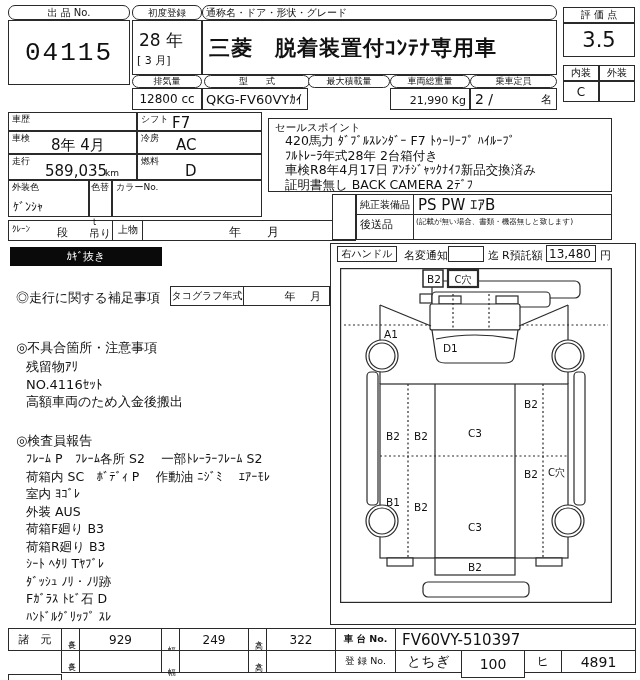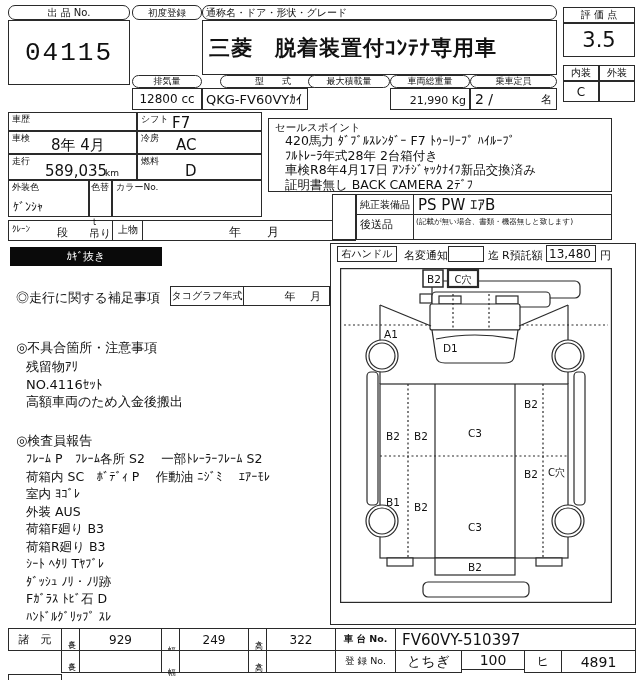--- a/index.html
+++ b/index.html
@@ -26,27 +26,31 @@
 </style>
 </head>
 <body>
 
 <div class="sheet">
 
   <div class="abs box lbl ctr" style="left:8px;top:5px;width:122px;height:15px;font-size:10px;">出 品 No.</div>
   <div class="abs box ctr big" style="left:8px;top:20px;width:122px;height:65px;font-family:Liberation Mono, monospace;">04115</div>
 
   <div class="abs box lbl ctr" style="left:132px;top:5px;width:70px;height:15px;font-size:9.5px;">初度登録</div>
+  <div class="abs box" style="left:132px;top:20px;width:70px;height:55px;">
+    <div class="abs txt" style="left:6px;top:8px;font-size:17px;">28 年</div>
+    <div class="abs txt" style="left:4px;top:32px;font-size:11px;">[ 3 月]</div>
+  </div>
   <div class="abs box lbl ctr" style="left:132px;top:75px;width:70px;height:13px;">排気量</div>
   <div class="abs box ctr v12" style="left:132px;top:88px;width:70px;height:22px;">12800 cc</div>
 
   <div class="abs box lbl" style="left:202px;top:5px;width:355px;height:15px;font-size:10px;">通称名・ドア・形状・グレード</div>
   <div class="abs box name" style="left:202px;top:20px;width:355px;height:55px;">三菱　脱着装置付ｺﾝﾃﾅ専用車</div>
 
-  <div class="abs box lbl ctr" style="left:220px;top:75px;width:106px;height:13px;">型　　式</div>
+  <div class="abs box lbl ctr" style="left:204px;top:75px;width:106px;height:13px;">型　　式</div>
   <div class="abs box v13" style="left:202px;top:88px;width:106px;height:22px;display:flex;align-items:center;padding-left:3px;white-space:nowrap;">QKG-FV60VYｶｲ</div>
 
   <div class="abs box lbl ctr" style="left:308px;top:75px;width:82px;height:13px;">最大積載量</div>
 
   <div class="abs box lbl ctr" style="left:390px;top:75px;width:80px;height:13px;">車両総重量</div>
   <div class="abs box" style="left:390px;top:88px;width:80px;height:22px;display:flex;align-items:flex-end;justify-content:flex-end;padding:0 3px 2px 0;">
     <span class="v11">21,990 Kg</span>
   </div>
 
   <div class="abs box lbl ctr" style="left:470px;top:75px;width:87px;height:13px;">乗車定員</div>
@@ -252,17 +256,17 @@
 
   <div class="abs box ctr v11" style="left:8px;top:674px;width:54px;height:36px;">内　寸</div>
   <div class="abs box vlab" style="left:61px;top:650px;width:19px;height:23px;">長さ</div>
   <div class="abs box ctr v12" style="left:79px;top:650px;width:83px;height:23px;"></div>
   <div class="abs box vlab" style="left:161px;top:650px;width:19px;height:23px;">幅</div>
   <div class="abs box ctr v12" style="left:179px;top:650px;width:70px;height:23px;"></div>
   <div class="abs box vlab" style="left:248px;top:650px;width:19px;height:23px;">高さ</div>
   <div class="abs box ctr v12" style="left:266px;top:650px;width:70px;height:23px;"></div>
   <div class="abs box ctr" style="left:335px;top:650px;width:61px;height:23px;font-size:9.5px;">登 録 No.</div>
   <div class="abs box ctr v14" style="left:395px;top:650px;width:67px;height:23px;">とちぎ</div>
-  <div class="abs box ctr v14" style="left:461px;top:650px;width:64px;height:20px;">100</div>
+  <div class="abs box ctr v14" style="left:461px;top:650px;width:64px;height:28px;">100</div>
   <div class="abs box ctr v12" style="left:524px;top:650px;width:38px;height:23px;">ヒ</div>
   <div class="abs box ctr v14" style="left:561px;top:650px;width:75px;height:23px;">4891</div>
 
 </div>
 
 </body></html>

